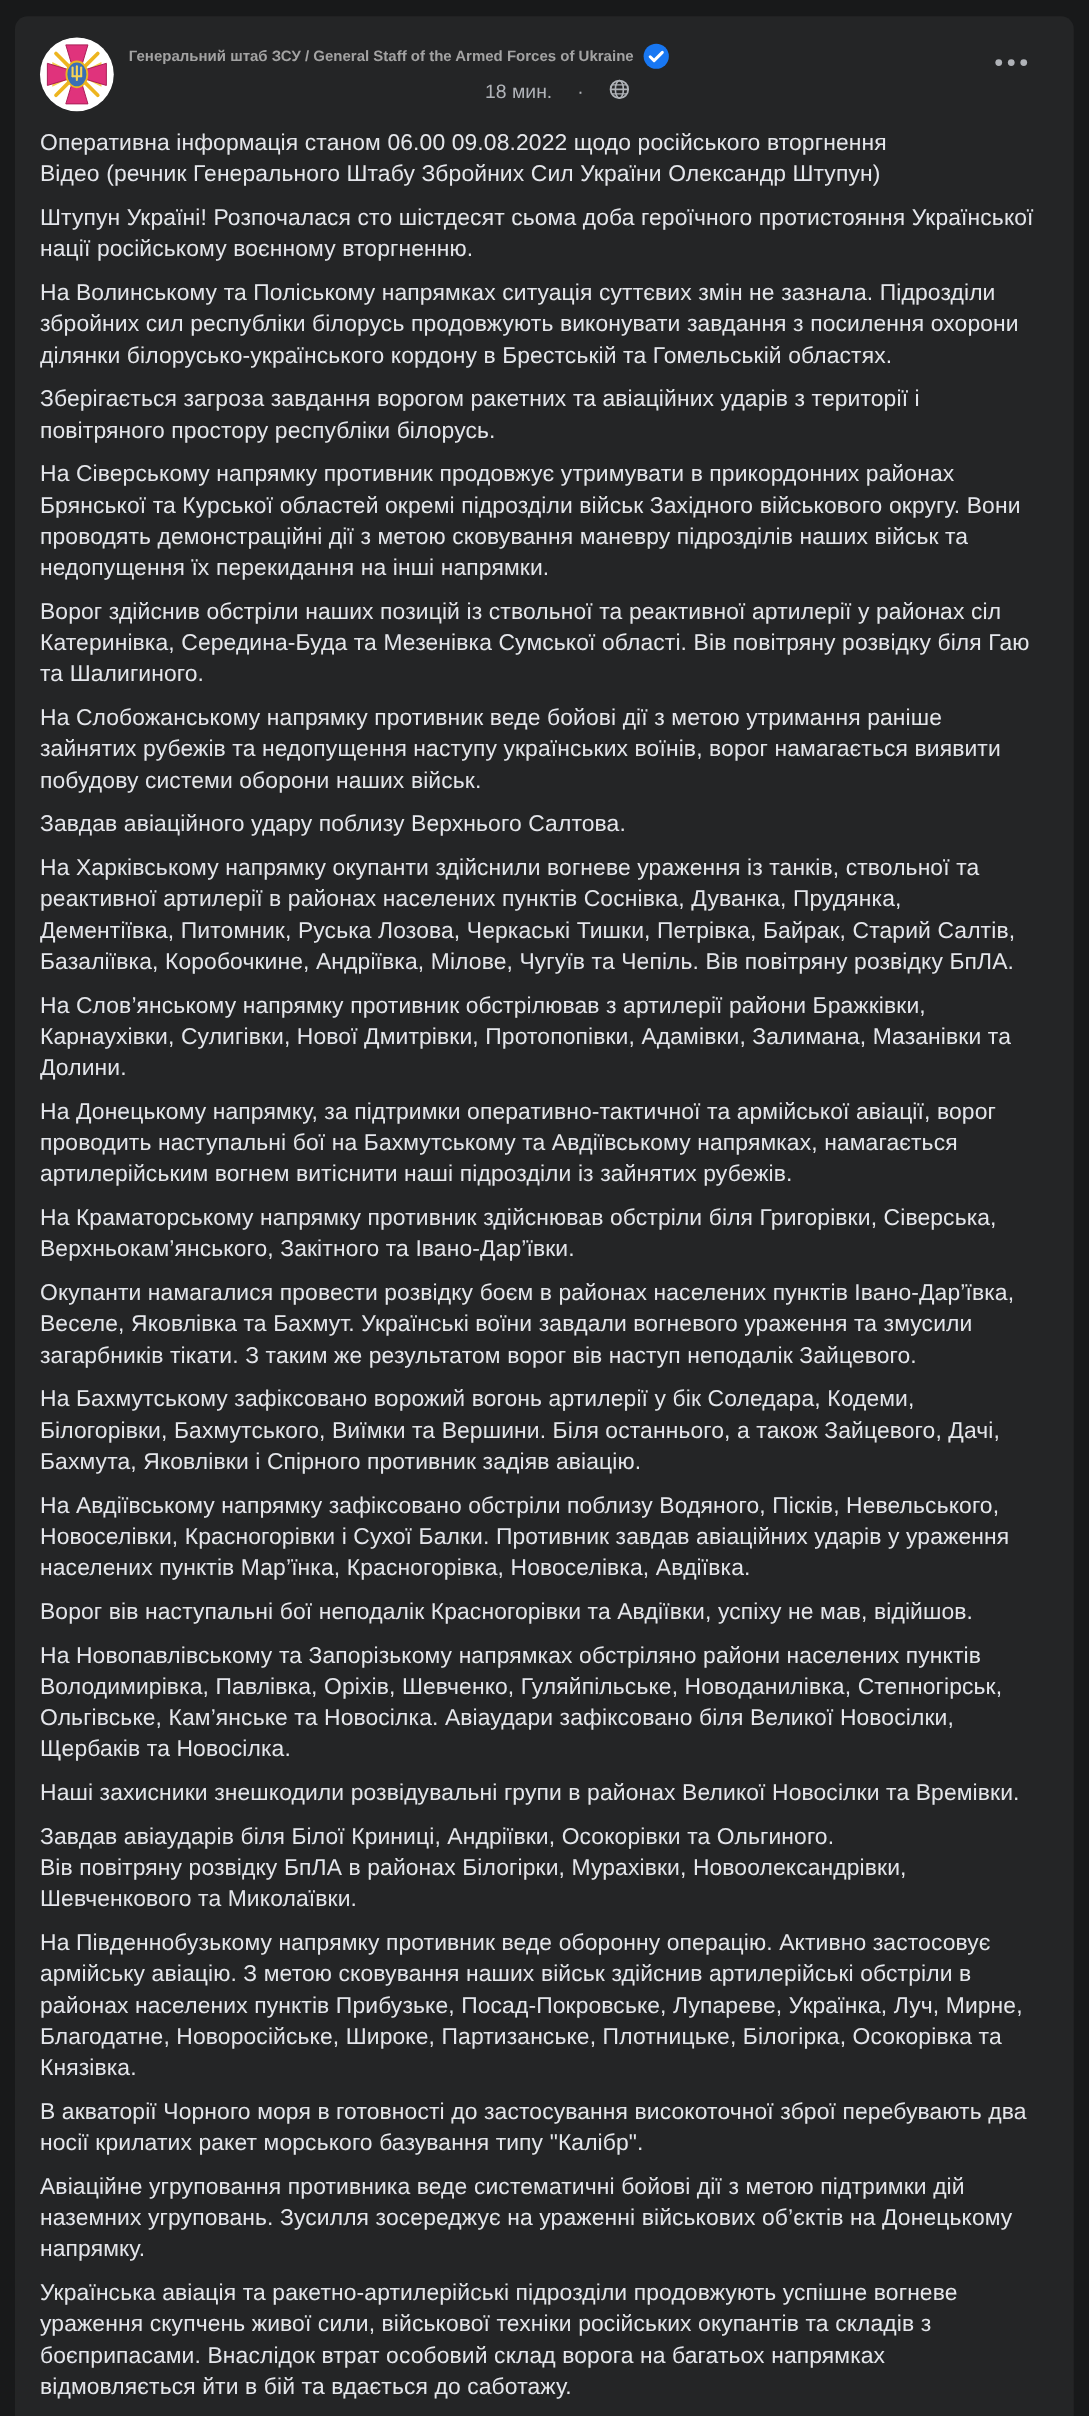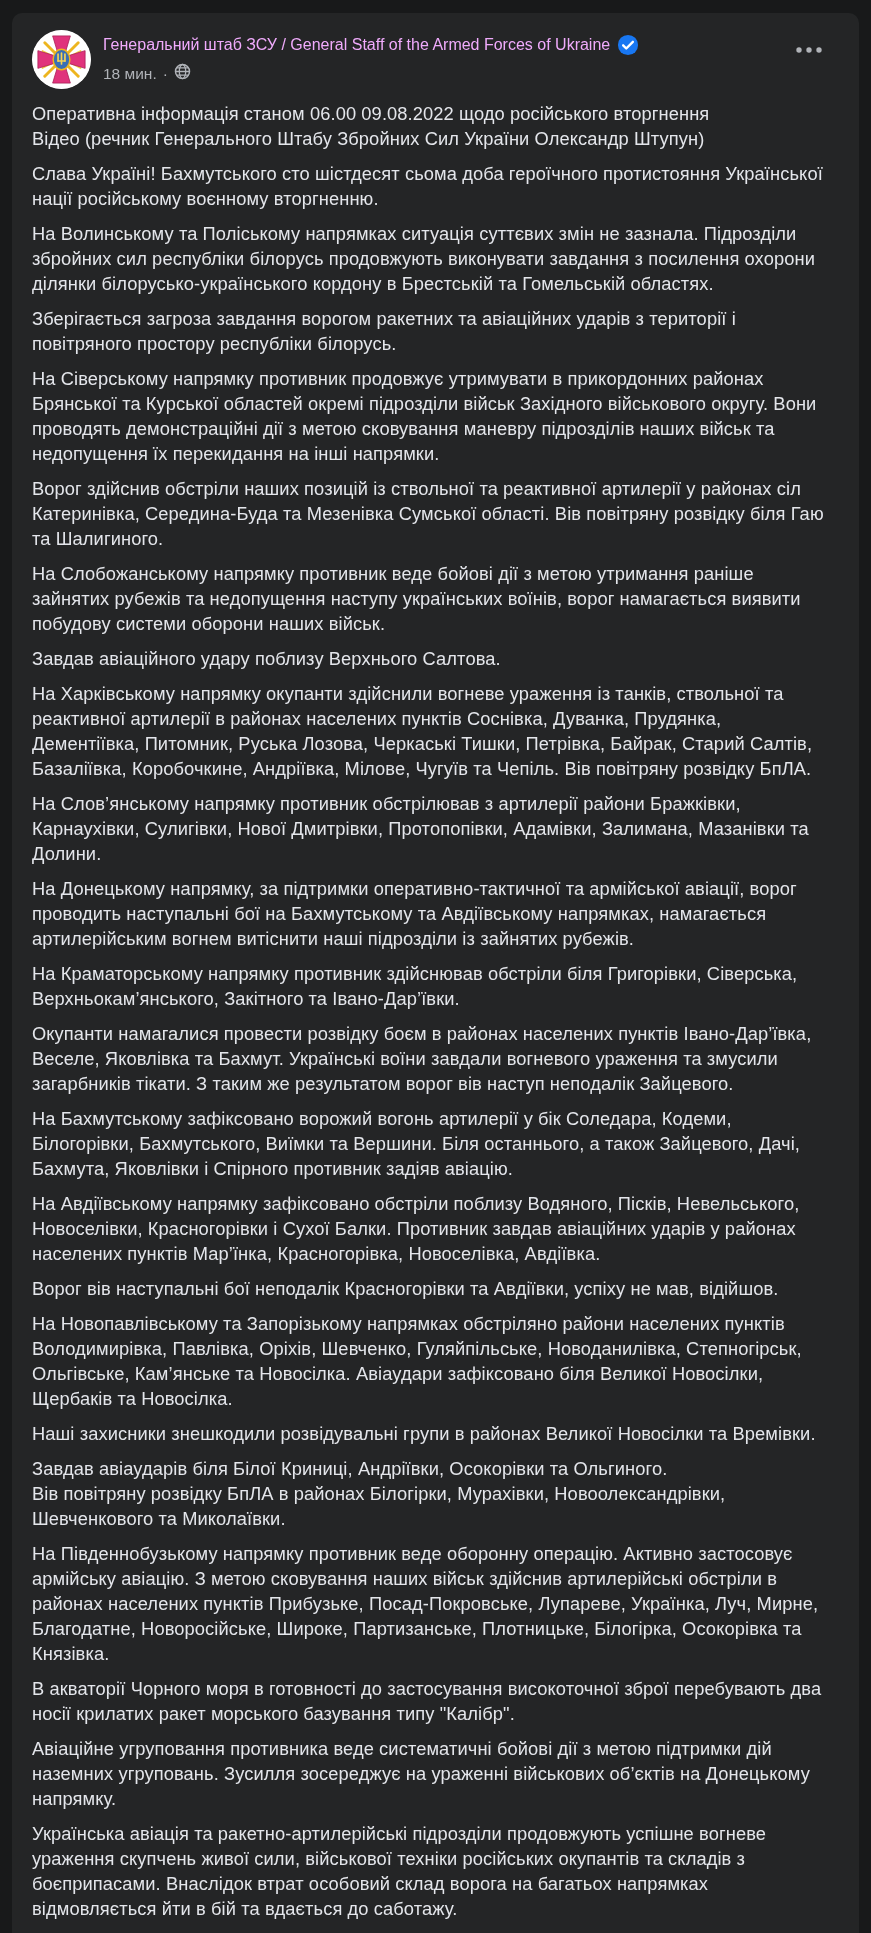--- a/index.html
+++ b/index.html
@@ -39,35 +39,36 @@
     flex: 1 1 auto;
     min-width: 0;
     padding-top: 3px;
   }
   .title-row {
     display: flex;
     align-items: center;
     gap: 7px;
   }
   .title {
-    font-size: 16px;
-    font-weight: 400;
-    color: #f0abfc;
+    font-size: 12px;
+    font-weight: 700;
+    color: #a3a3a3;
     line-height: 24px;
     cursor: pointer;
     white-space: nowrap;
   }
   .verified { display: inline-flex; flex: 0 0 auto; }
   .meta {
     display: flex;
     align-items: center;
-    gap: 6px;
+    gap: 20px;
     margin-top: 6px;
     color: #b0b3b8;
     font-size: 15.5px;
+    justify-content: center;
   }
   .meta .time { cursor: pointer; }
   .more-btn {
     flex: 0 0 auto;
     padding: 10px 6px;
     margin-top: 6px;
     margin-right: 14px;
     cursor: pointer;
     border-radius: 50%;
     line-height: 0;
@@ -156,34 +157,34 @@
         <circle cx="4" cy="4" r="2.7" fill="#b0b3b8"></circle>
         <circle cx="14" cy="4" r="2.7" fill="#b0b3b8"></circle>
         <circle cx="24" cy="4" r="2.7" fill="#b0b3b8"></circle>
       </svg>
     </div>
   </div>
 
   <div class="post-body">
       <p class="para">Оперативна інформація станом 06.00 09.08.2022 щодо російського вторгнення
 Відео (речник Генерального Штабу Збройних Сил України Олександр Штупун)</p>
-      <p class="para">Слава Україні! Бахмутського сто шістдесят сьома доба героїчного протистояння Української нації російському воєнному вторгненню.</p>
+      <p class="para">Штупун Україні! Розпочалася сто шістдесят сьома доба героїчного протистояння Української нації російському воєнному вторгненню.</p>
       <p class="para">На Волинському та Поліському напрямках ситуація суттєвих змін не зазнала. Підрозділи збройних сил республіки білорусь продовжують виконувати завдання з посилення охорони ділянки білорусько-українського кордону в Брестській та Гомельській областях.</p>
       <p class="para">Зберігається загроза завдання ворогом ракетних та авіаційних ударів з території і повітряного простору республіки білорусь.</p>
       <p class="para">На Сіверському напрямку противник продовжує утримувати в прикордонних районах Брянської та Курської областей окремі підрозділи військ Західного військового округу. Вони проводять демонстраційні дії з метою сковування маневру підрозділів наших військ та недопущення їх перекидання на інші напрямки.</p>
       <p class="para">Ворог здійснив обстріли наших позицій із ствольної та реактивної артилерії у районах сіл Катеринівка, Середина-Буда та Мезенівка Сумської області. Вів повітряну розвідку біля Гаю та Шалигиного.</p>
       <p class="para">На Слобожанському напрямку противник веде бойові дії з метою утримання раніше зайнятих рубежів та недопущення наступу українських воїнів, ворог намагається виявити побудову системи оборони наших військ.</p>
       <p class="para">Завдав авіаційного удару поблизу Верхнього Салтова.</p>
       <p class="para">На Харківському напрямку окупанти здійснили вогневе ураження із танків, ствольної та реактивної артилерії в районах населених пунктів Соснівка, Дуванка, Прудянка, Дементіївка, Питомник, Руська Лозова, Черкаські Тишки, Петрівка, Байрак, Старий Салтів, Базаліївка, Коробочкине, Андріївка, Мілове, Чугуїв та Чепіль. Вів повітряну розвідку БпЛА.</p>
       <p class="para">На Слов’янському напрямку противник обстрілював з артилерії райони Бражківки, Карнаухівки, Сулигівки, Нової Дмитрівки, Протопопівки, Адамівки, Залимана, Мазанівки та Долини.</p>
       <p class="para">На Донецькому напрямку, за підтримки оперативно-тактичної та армійської авіації, ворог проводить наступальні бої на Бахмутському та Авдіївському напрямках, намагається артилерійським вогнем витіснити наші підрозділи із зайнятих рубежів.</p>
       <p class="para">На Краматорському напрямку противник здійснював обстріли біля Григорівки, Сіверська, Верхньокам’янського, Закітного та Івано-Дар’ївки.</p>
       <p class="para">Окупанти намагалися провести розвідку боєм в районах населених пунктів Івано-Дар’ївка, Веселе, Яковлівка та Бахмут. Українські воїни завдали вогневого ураження та змусили загарбників тікати. З таким же результатом ворог вів наступ неподалік Зайцевого.</p>
       <p class="para">На Бахмутському зафіксовано ворожий вогонь артилерії у бік Соледара, Кодеми, Білогорівки, Бахмутського, Виїмки та Вершини. Біля останнього, а також Зайцевого, Дачі, Бахмута, Яковлівки і Спірного противник задіяв авіацію.</p>
-      <p class="para">На Авдіївському напрямку зафіксовано обстріли поблизу Водяного, Пісків, Невельського, Новоселівки, Красногорівки і Сухої Балки. Противник завдав авіаційних ударів у районах населених пунктів Мар’їнка, Красногорівка, Новоселівка, Авдіївка.</p>
+      <p class="para">На Авдіївському напрямку зафіксовано обстріли поблизу Водяного, Пісків, Невельського, Новоселівки, Красногорівки і Сухої Балки. Противник завдав авіаційних ударів у ураження населених пунктів Мар’їнка, Красногорівка, Новоселівка, Авдіївка.</p>
       <p class="para">Ворог вів наступальні бої неподалік Красногорівки та Авдіївки, успіху не мав, відійшов.</p>
       <p class="para">На Новопавлівському та Запорізькому напрямках обстріляно райони населених пунктів Володимирівка, Павлівка, Оріхів, Шевченко, Гуляйпільське, Новоданилівка, Степногірськ, Ольгівське, Кам’янське та Новосілка. Авіаудари зафіксовано біля Великої Новосілки, Щербаків та Новосілка.</p>
       <p class="para">Наші захисники знешкодили розвідувальні групи в районах Великої Новосілки та Времівки.</p>
       <p class="para">Завдав авіаударів біля Білої Криниці, Андріївки, Осокорівки та Ольгиного.
 Вів повітряну розвідку БпЛА в районах Білогірки, Мурахівки, Новоолександрівки, Шевченкового та Миколаївки.</p>
       <p class="para">На Південнобузькому напрямку противник веде оборонну операцію. Активно застосовує армійську авіацію. З метою сковування наших військ здійснив артилерійські обстріли в районах населених пунктів Прибузьке, Посад-Покровське, Лупареве, Українка, Луч, Мирне, Благодатне, Новоросійське, Широке, Партизанське, Плотницьке, Білогірка, Осокорівка та Князівка.</p>
       <p class="para">В акваторії Чорного моря в готовності до застосування високоточної зброї перебувають два носії крилатих ракет морського базування типу "Калібр".</p>
       <p class="para">Авіаційне угруповання противника веде систематичні бойові дії з метою підтримки дій наземних угруповань. Зусилля зосереджує на ураженні військових об’єктів на Донецькому напрямку.</p>
       <p class="para">Українська авіація та ракетно-артилерійські підрозділи продовжують успішне вогневе ураження скупчень живої сили, військової техніки російських окупантів та складів з боєприпасами. Внаслідок втрат особовий склад ворога на багатьох напрямках відмовляється йти в бій та вдається до саботажу.</p>
       <p class="para">Віримо у Збройні Сили України! Разом переможемо!</p>

